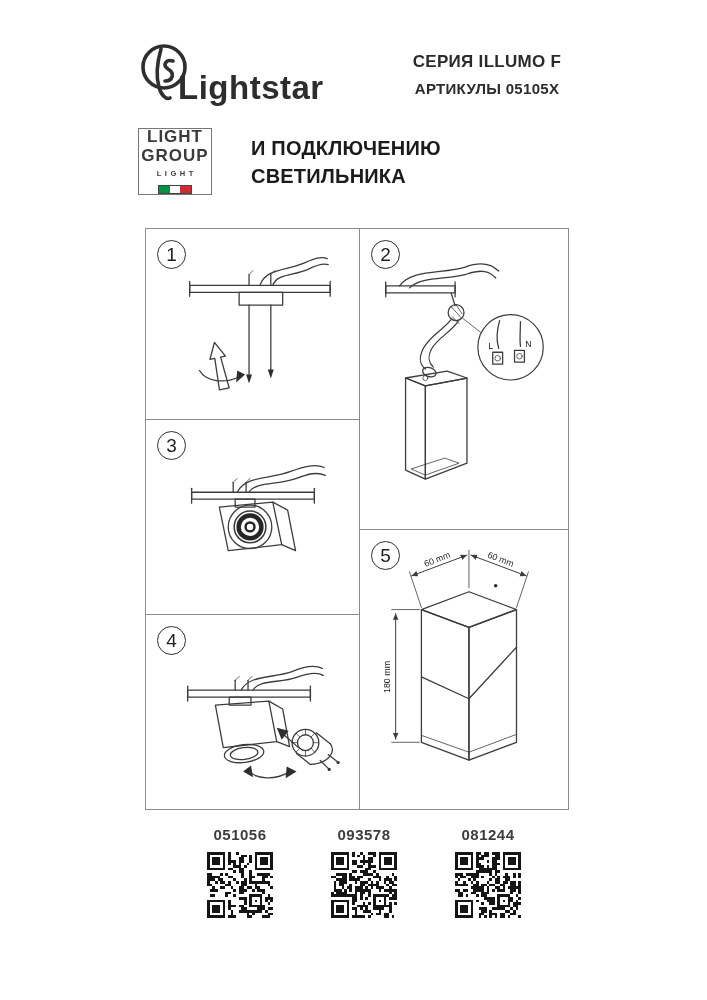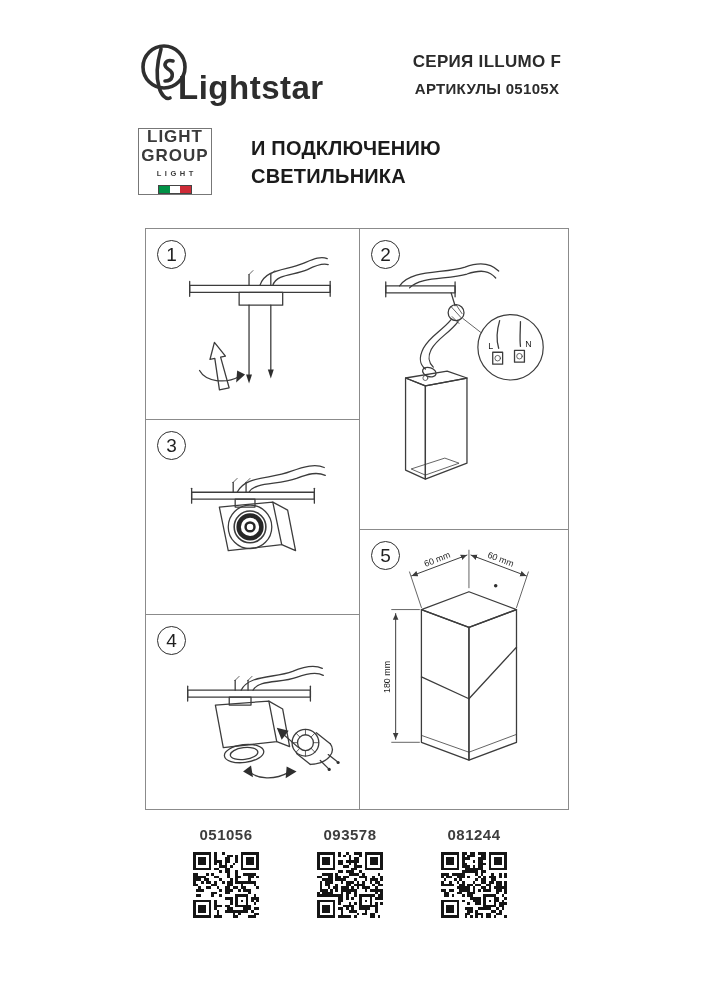--- a/index.html
+++ b/index.html
@@ -34,21 +34,21 @@
              display:flex; align-items:center; justify-content:center; font-size:19px; color:#1f1f1f; background:#fff; z-index:2; }
   svg.art { position:absolute; left:0; top:0; width:100%; height:100%;
             stroke:#3c3c3c; fill:none; stroke-width:1.3; stroke-linecap:round; stroke-linejoin:round; }
   .art .f { fill:#2e2e2e; stroke:none; }
   .art .fw { fill:#ffffff; }
   .art .coil { stroke:#262626; }
   .art .thin { stroke-width:.8; }
   .art text { stroke:none; fill:#1d1d1d; font-family:"Liberation Sans",sans-serif; font-size:9px; text-anchor:middle; }
 
   
-  .qr-row { position:absolute; left:138px; top:826px; width:424px; display:flex; justify-content:center; gap:28px; }
+  .qr-row { position:absolute; left:152px; top:826px; width:424px; display:flex; justify-content:center; gap:28px; }
   .qr-item { width:96px; text-align:center; }
   .qr-label { font-size:15px; font-weight:700; color:#3d3d3d; letter-spacing:.5px; margin-bottom:9px; }
   .qr-img { width:66px; height:66px; margin:0 auto; background:#fff; }
 </style>
 </head>
 <body>
 
 <svg class="abs" style="left:139px; top:37px;" width="50" height="66" viewBox="0 0 50 66">
   <circle cx="25" cy="30" r="21" fill="none" stroke="#2f2f2f" stroke-width="3.6"></circle>
   <path d="M22 12 C 18 26, 17 40, 20 50 C 22 58, 27 63, 31 61" fill="none" stroke="#2f2f2f" stroke-width="3.6" stroke-linecap="round"></path>

